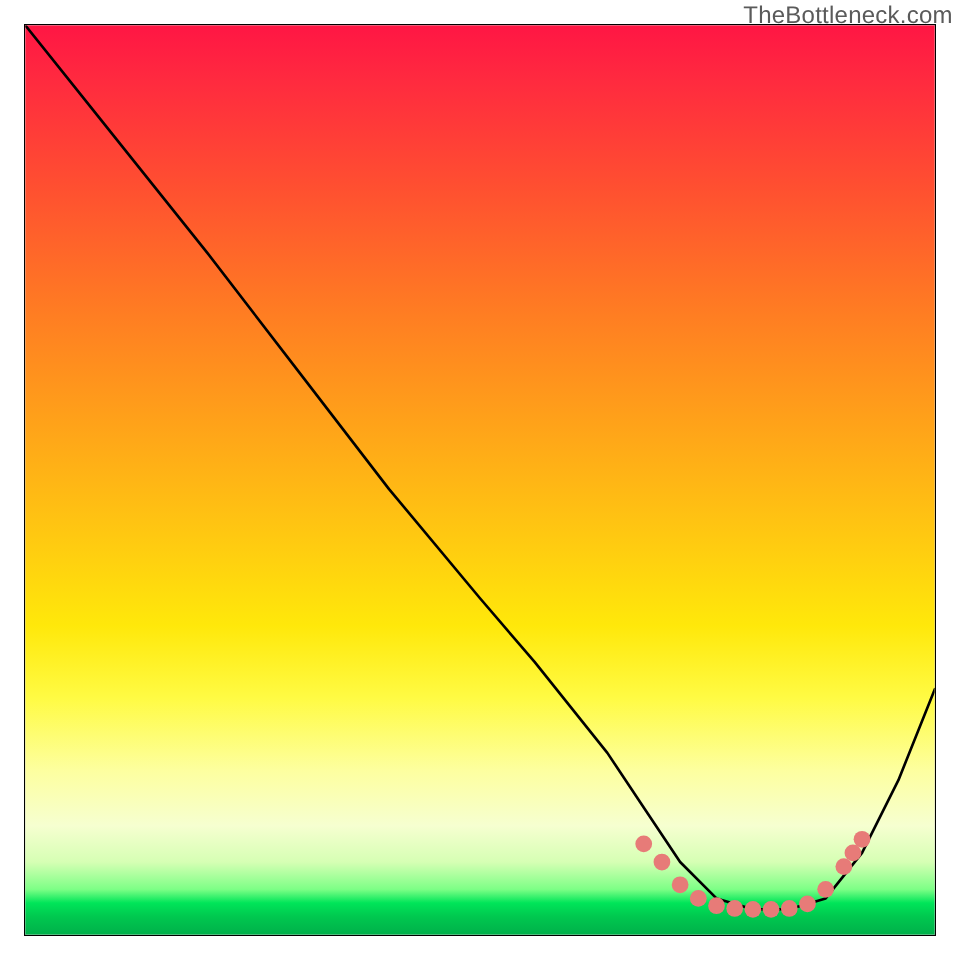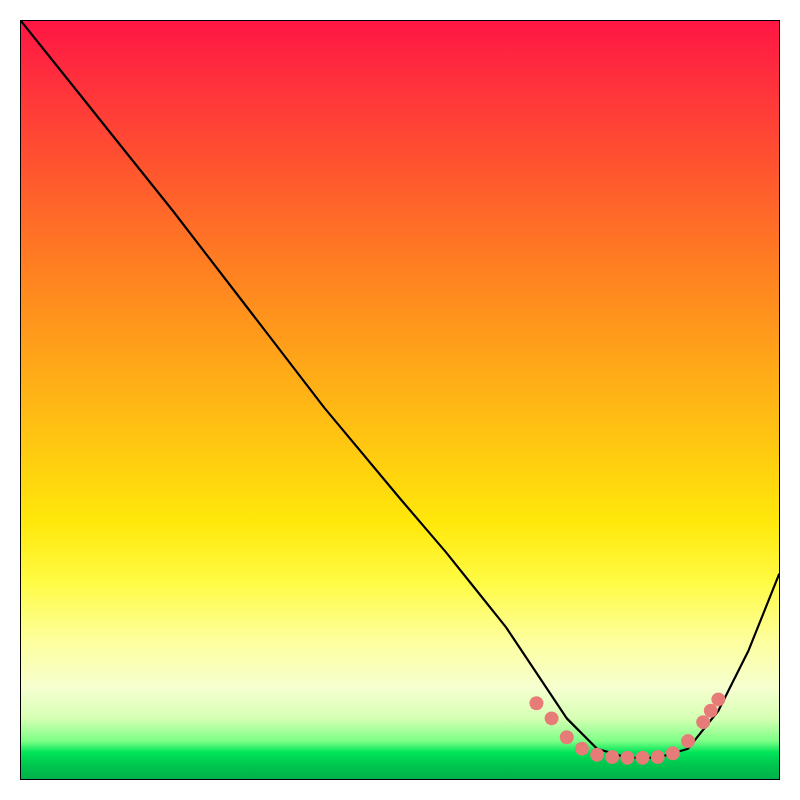--- a/index.html
+++ b/index.html
@@ -63,20 +63,21 @@
     font-weight: 500;
     color: #5a5a5a;
     letter-spacing: 0.2px;
     pointer-events: none;
   }
 </style>
 </head>
 <body>
 
 <div class="stage">
+  <div class="watermark">TheBottleneck.com</div>
 
   <div class="plot-area">
     <div class="gradient"></div>
 
     <svg class="overlay-svg" viewBox="0 0 760 760" preserveAspectRatio="none">
       <path id="curve-path" fill="none" stroke-width="2.2" stroke-linecap="round" stroke-linejoin="round" d="M0.0 0.0 L60.8 76.0 L91.2 114.0 L152.0 190.0 L228.0 288.8 L304.0 387.6 L380.0 478.8 L425.6 532.0 L456.0 570.0 L486.4 608.0 L516.8 653.6 L547.2 699.2 L577.6 729.6 L608.0 738.7 L638.4 738.7 L668.8 729.6 L699.2 691.6 L729.6 630.8 L760.0 554.8" stroke="#000000"></path>
       <g id="dots-group">
           <circle cx="516.8" cy="684.0" r="7" fill="#e77b78"></circle>
           <circle cx="532.0" cy="699.2" r="7" fill="#e77b78"></circle>
           <circle cx="547.2" cy="718.2" r="7" fill="#e77b78"></circle>

